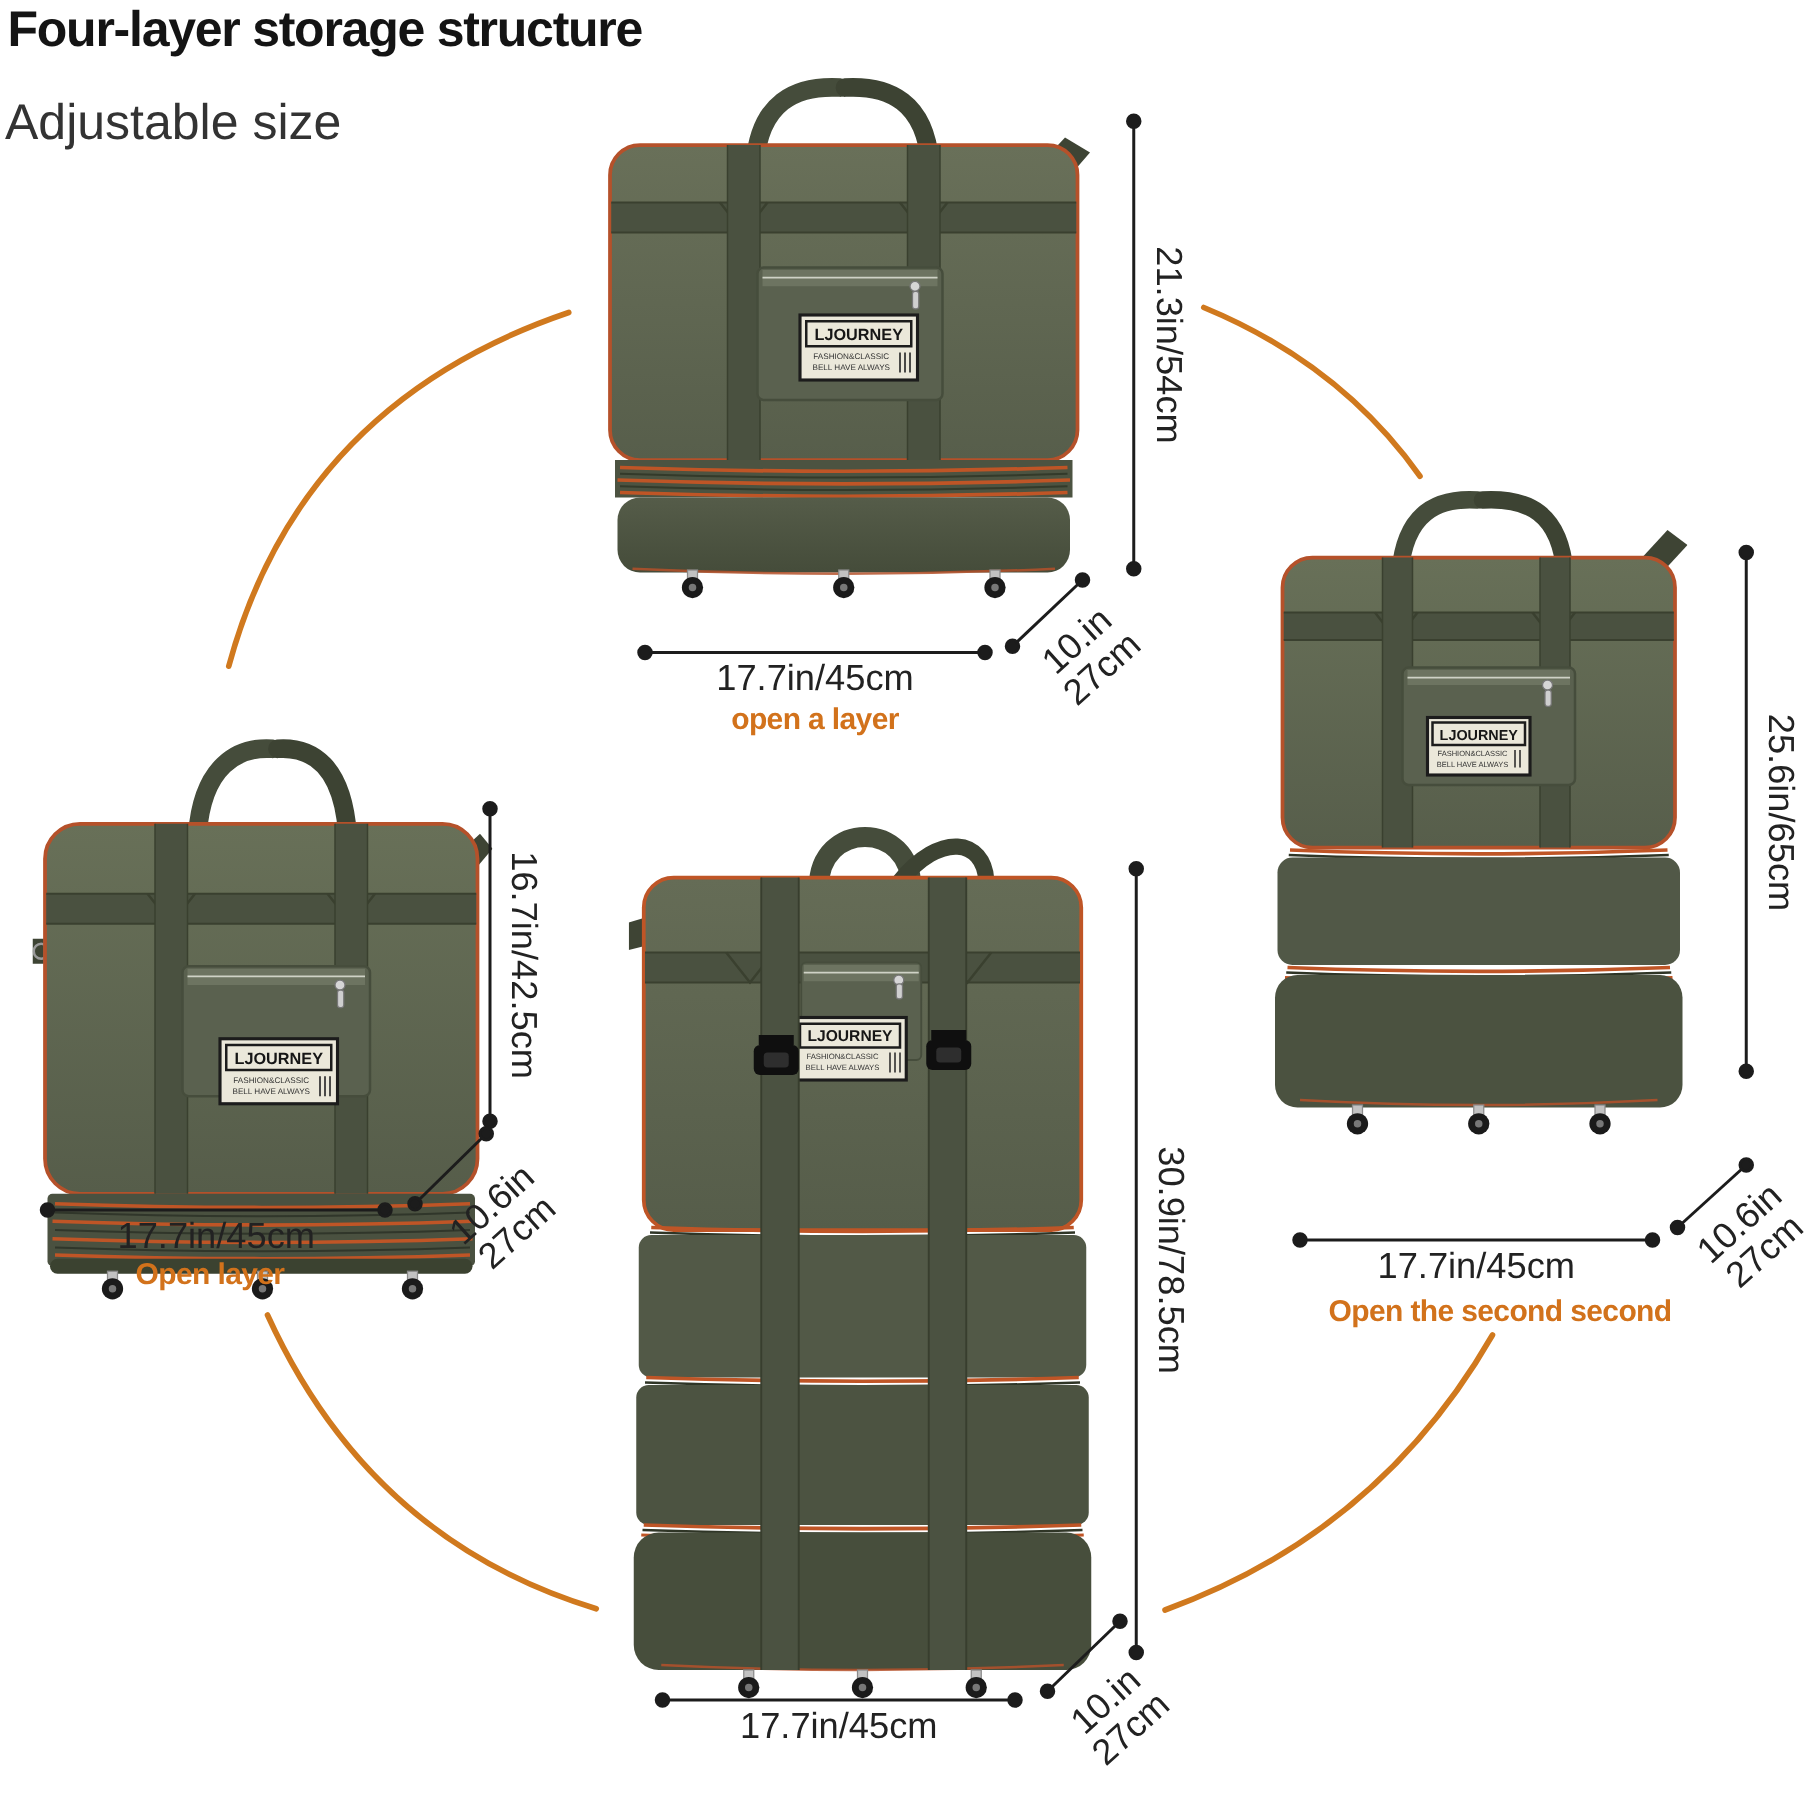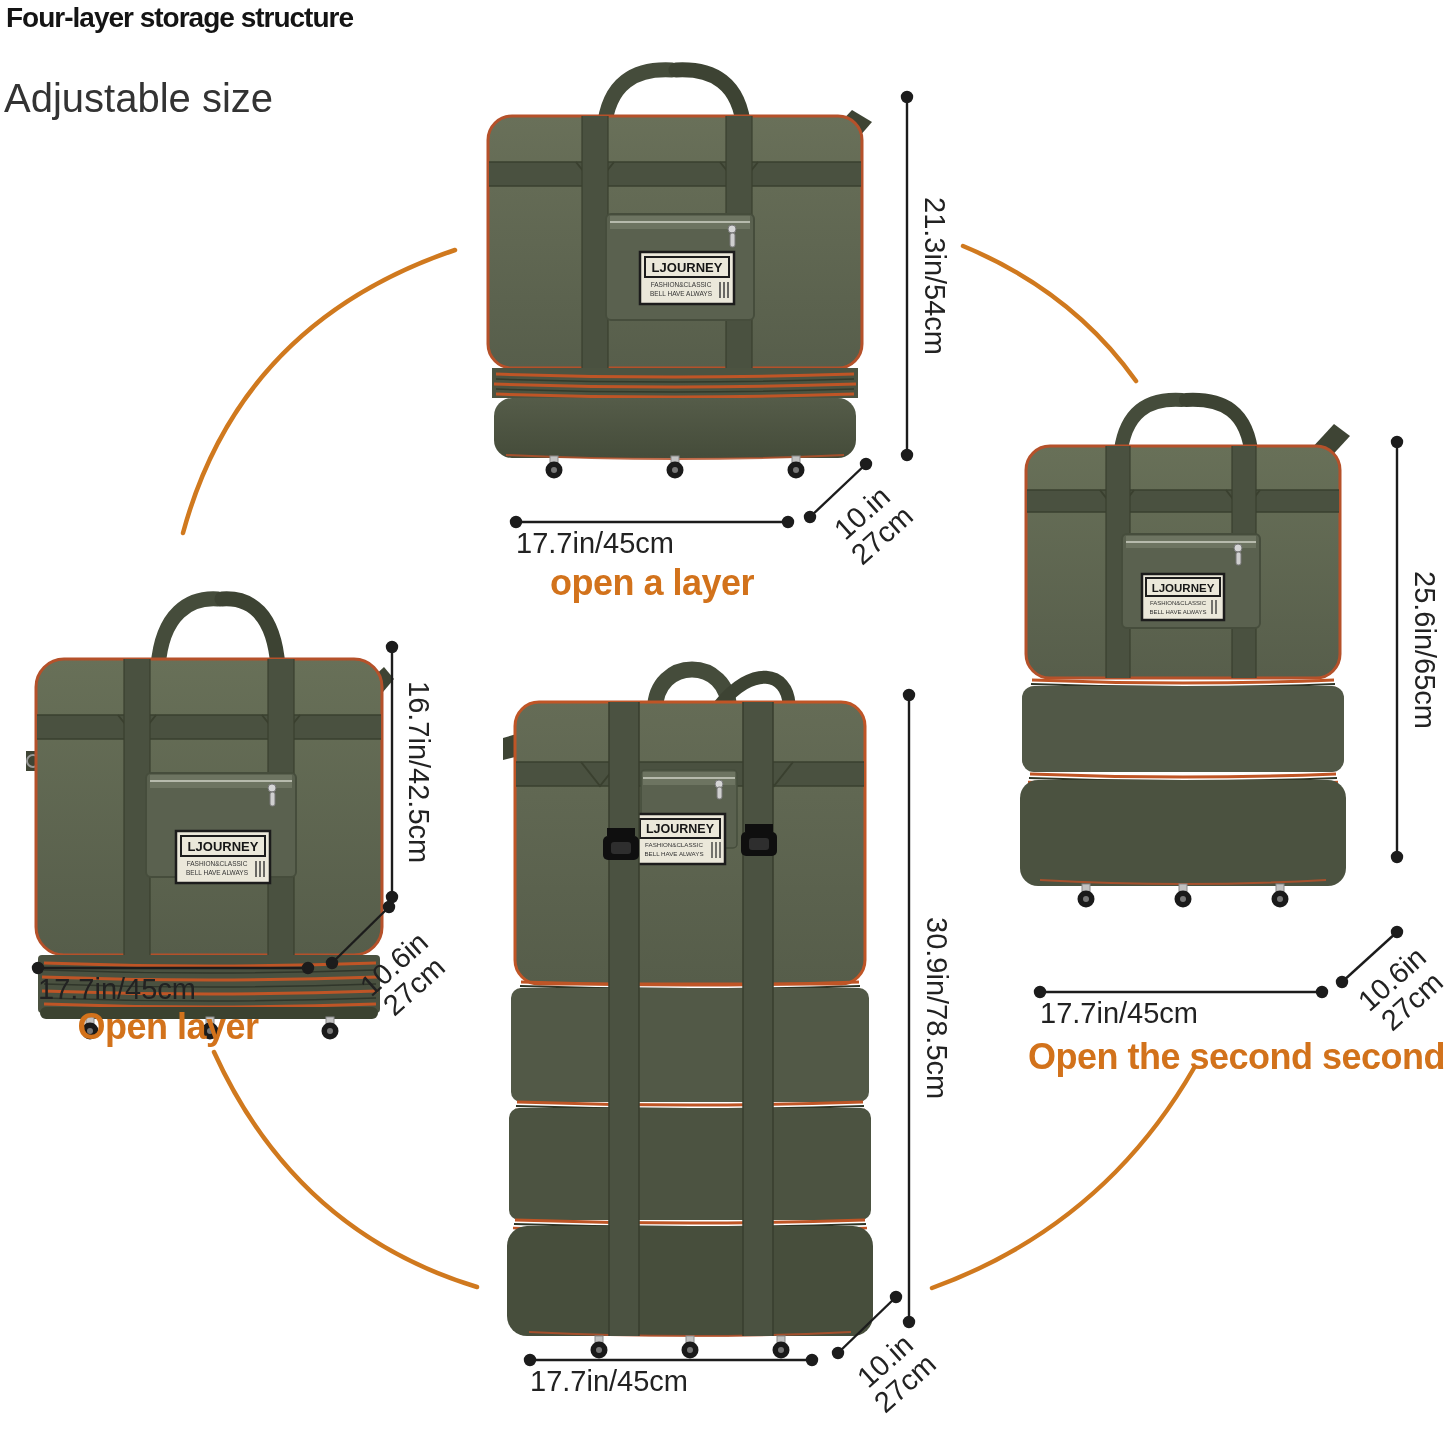--- a/index.html
+++ b/index.html
@@ -1,25 +1,25 @@
 <!DOCTYPE html>
 <html><head>
 <meta charset="utf-8">
 <style>
   html,body{margin:0;padding:0;background:#fff;}
   .canvas{position:relative;width:1445px;height:1439px;background:#ffffff;overflow:hidden;
           font-family:"Liberation Sans",sans-serif;}
   .abs{position:absolute;}
-  .title{left:6px;top:2px;font-size:28px;font-weight:700;letter-spacing:-1px;color:#141414;}
+  .title{left:6px;top:2px;font-size:40px;font-weight:700;letter-spacing:-1px;color:#141414;}
   .subtitle{left:4px;top:76px;font-size:40px;font-weight:400;color:#333;}
   .dim{color:#222;font-size:29px;}
   .dim-h{display:flex;align-items:center;justify-content:center;width:36px;
          writing-mode:vertical-rl;text-orientation:mixed;white-space:nowrap;}
-  .dim-w{white-space:nowrap;}
-  .caption{font-size:36px;font-weight:700;color:#d2721b;text-align:center;
+  .dim-w{text-align:center;white-space:nowrap;}
+  .caption{font-size:24px;font-weight:700;color:#d2721b;text-align:center;
            letter-spacing:-0.5px;white-space:nowrap;}
   .depth{width:110px;text-align:center;transform:rotate(-42deg);font-size:29px;
          color:#222;line-height:1.04;}
   .depth div{white-space:nowrap;}
   svg{display:block;}
   svg text{font-family:"Liberation Sans",sans-serif;}
   .overlay{position:absolute;left:0;top:0;}
 </style>
 </head>
 <body>

